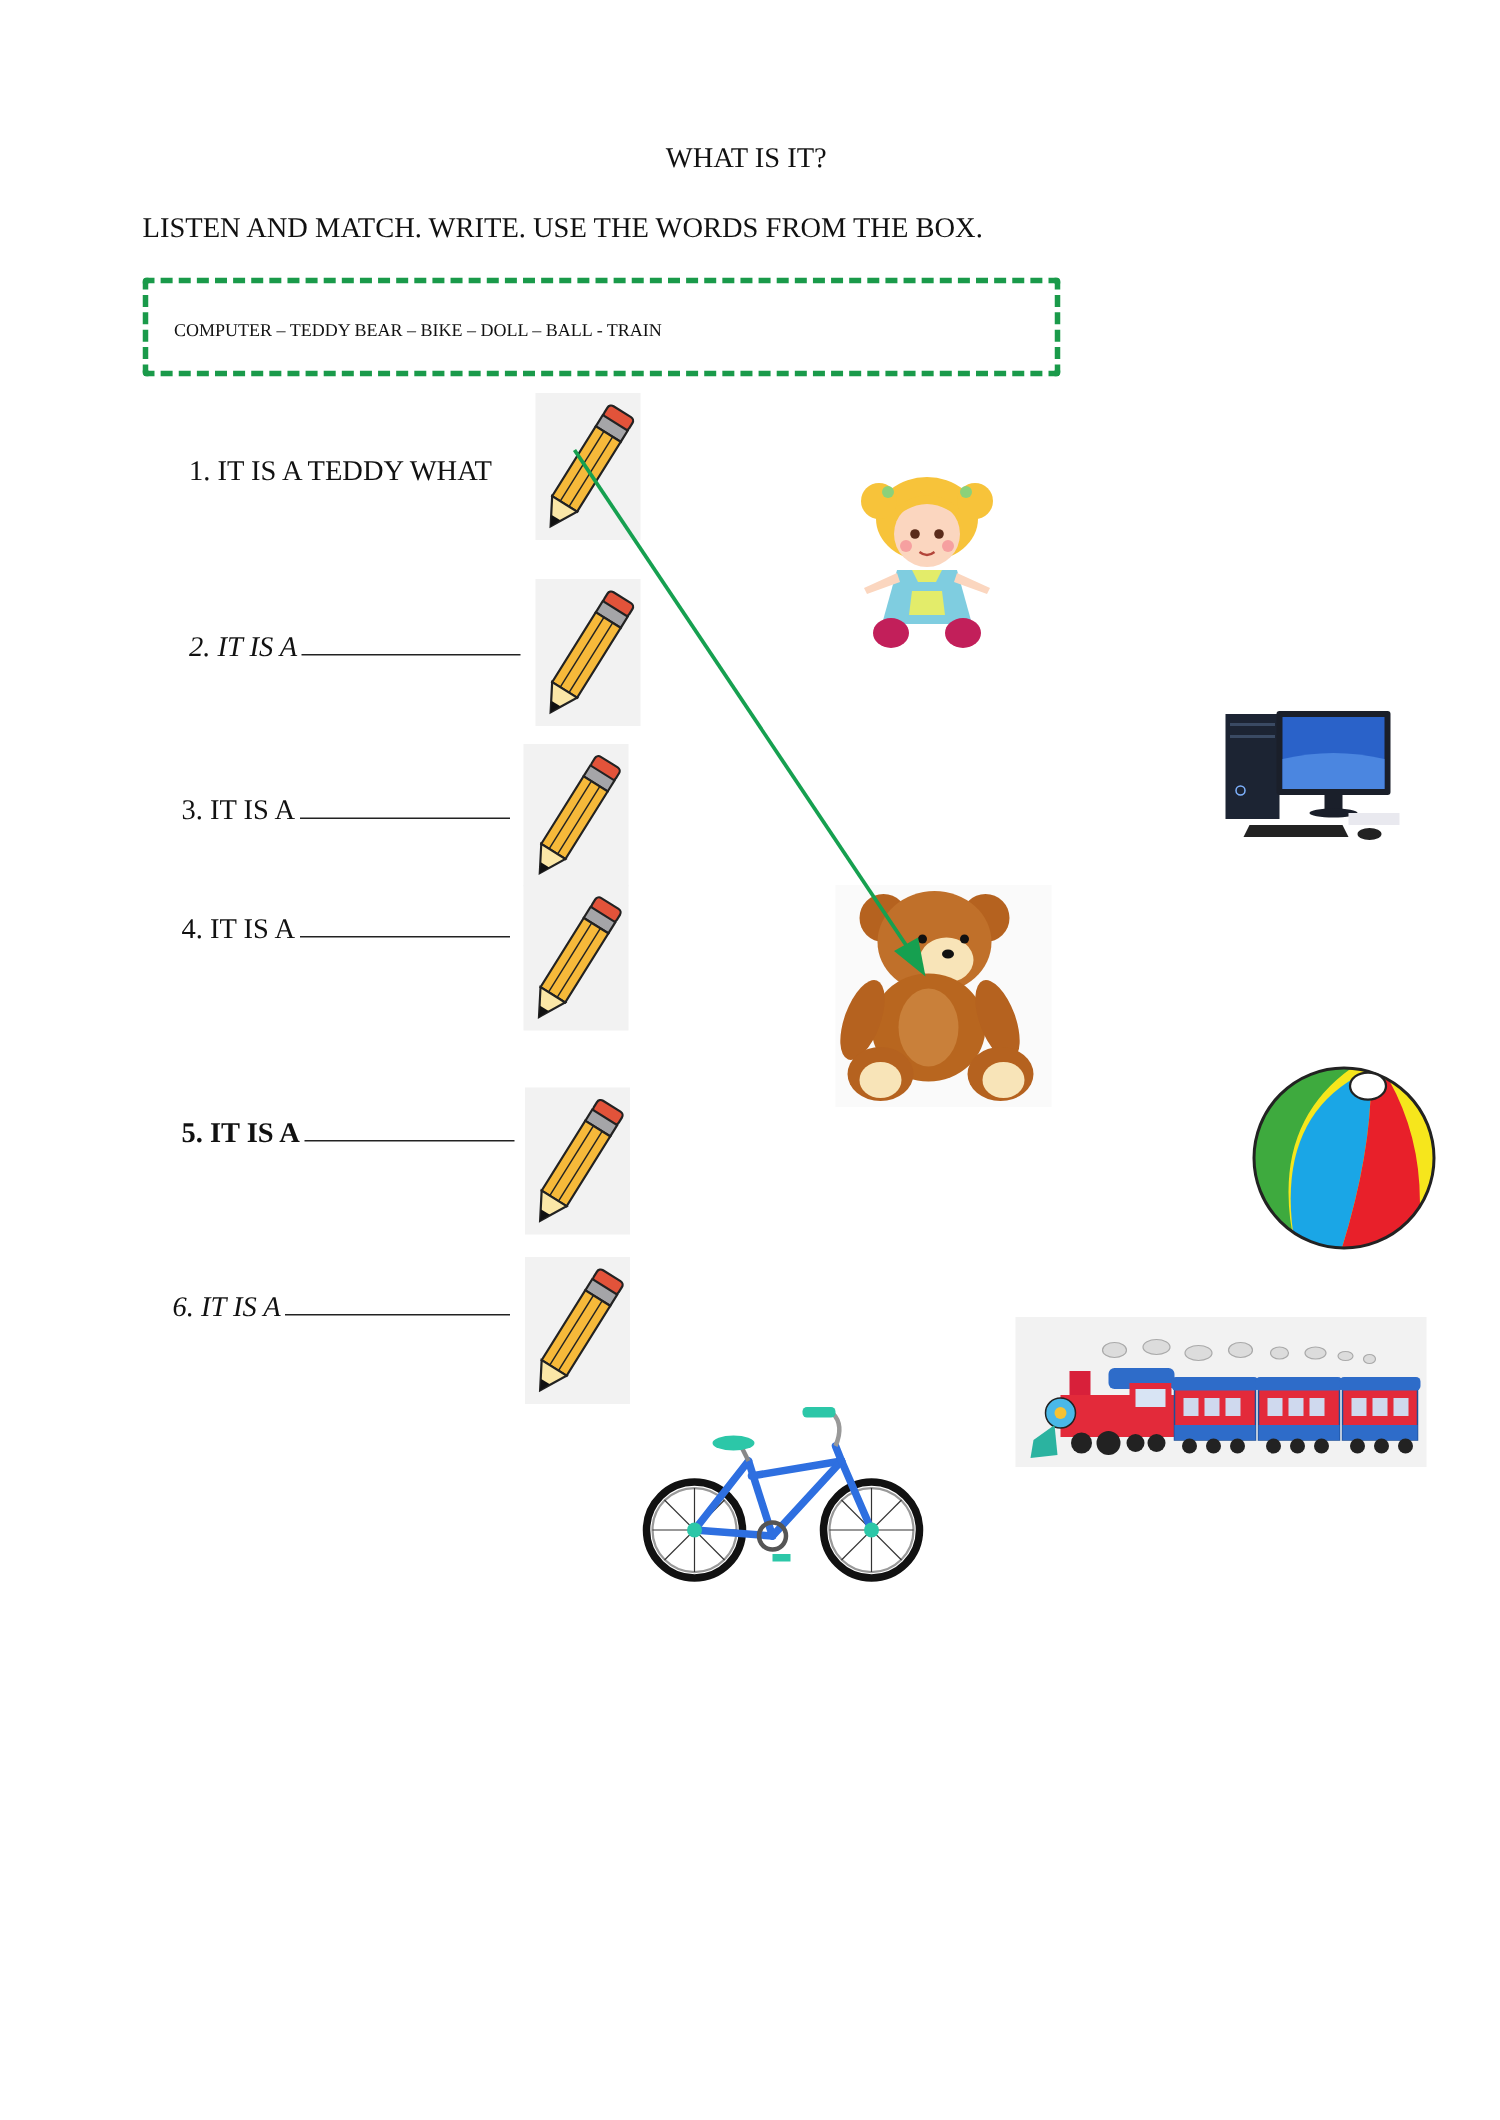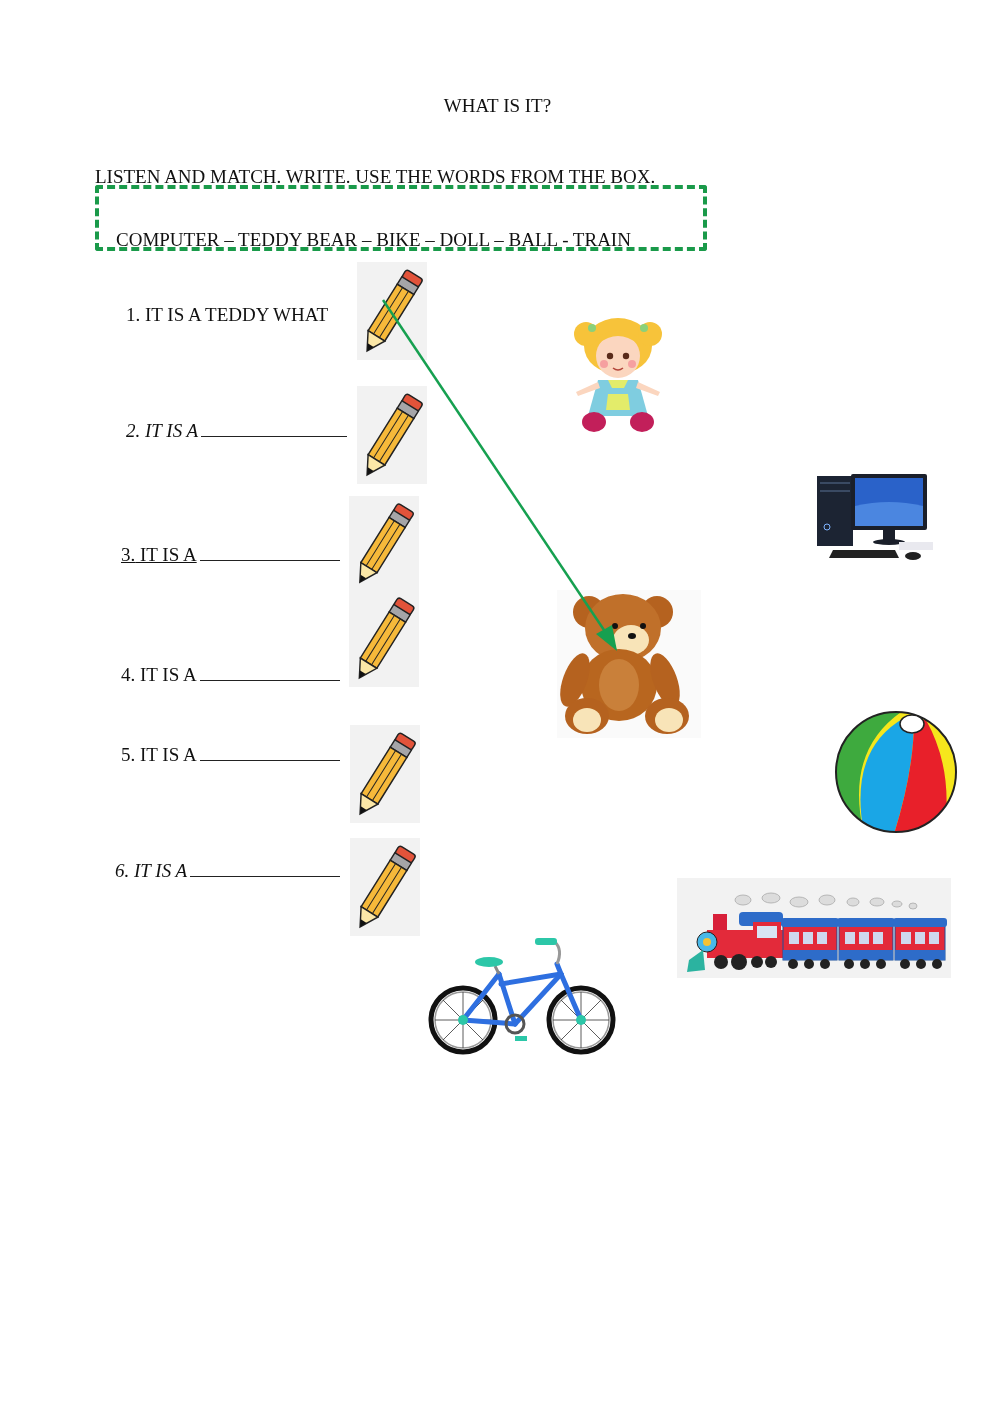--- a/index.html
+++ b/index.html
@@ -1,24 +1,24 @@
 <!DOCTYPE html>
 <html><head>
 <meta charset="utf-8">
 <style>
   html, body { margin:0; padding:0; }
   body { width:1000px; height:1413px; background:#ffffff; position:relative; overflow:hidden;
          font-family:"Liberation Serif", serif; color:#111; }
   .abs { position:absolute; }
   .title { left:0; width:1000px; top:95px; text-align:center; font-size:19px; padding-left:-4px; }
   .title span { margin-left:-5px; }
-  .instr { left:95px; top:142px; font-size:19px;margin-top:24px; }
+  .instr { left:95px; top:142px; font-size:19px; }
   .wordbox { left:95px; top:185px; width:604px; height:58px; border:4px dashed #1a9a4a;
              border-radius:3px; box-sizing:content-box; }
-  .wordbox span { position:absolute; left:17px; top:24px; font-size:19px; white-space:nowrap;margin-top:16px; }
+  .wordbox span { position:absolute; left:17px; top:24px; font-size:12px; white-space:nowrap; }
   .line { font-size:19px; white-space:nowrap; }
   .blank { display:inline-block; border-bottom:1.5px solid #222; height:16px; vertical-align:baseline; margin-left:3px; }
   .tile { background:#f2f2f2; }
   svg { display:block; }
 </style>
 </head>
 <body>
 
 <div class="abs title"><span>WHAT IS IT?</span></div>
 <div class="abs instr">LISTEN AND MATCH. WRITE. USE THE WORDS FROM THE BOX.</div>
@@ -57,41 +57,41 @@
 <div class="abs line" style="left:126px;top:420px;font-style:italic;">
   <span>2.</span>
   <span>IT IS A</span><span class="blank" style="width:146px;"></span>
 </div>
 <div class="abs tile" style="left:357px;top:386px;width:70px;height:98px;">
   <svg width="70" height="98" viewBox="0 0 70 100">
       <use href="#pencil"></use>
     </svg>
 </div>
 
-<div class="abs line" style="left:121px;top:544px;text-decoration:underline;">
+<div class="abs line" style="left:121px;top:529px;">
   <span>3.</span>
   <span>IT IS A</span><span class="blank" style="width:140px;"></span>
 </div>
 <div class="abs tile" style="left:349px;top:496px;width:70px;height:95px;">
   <svg width="70" height="95" viewBox="0 0 70 100">
       <use href="#pencil"></use>
     </svg>
 </div>
 
-<div class="abs line" style="left:121px;top:664px;">
+<div class="abs line" style="left:121px;top:608px;">
   <span>4.</span>
   <span>IT IS A</span><span class="blank" style="width:140px;"></span>
 </div>
 <div class="abs tile" style="left:349px;top:590px;width:70px;height:97px;">
   <svg width="70" height="97" viewBox="0 0 70 100">
       <use href="#pencil"></use>
     </svg>
 </div>
 
-<div class="abs line" style="left:121px;top:744px;">
+<div class="abs line" style="left:121px;top:744px;font-weight:bold;">
   <span>5.</span>
   <span>IT IS A</span><span class="blank" style="width:140px;"></span>
 </div>
 <div class="abs tile" style="left:350px;top:725px;width:70px;height:98px;">
   <svg width="70" height="98" viewBox="0 0 70 100">
       <use href="#pencil"></use>
     </svg>
 </div>
 
 <div class="abs line" style="left:115px;top:860px;font-style:italic;">

